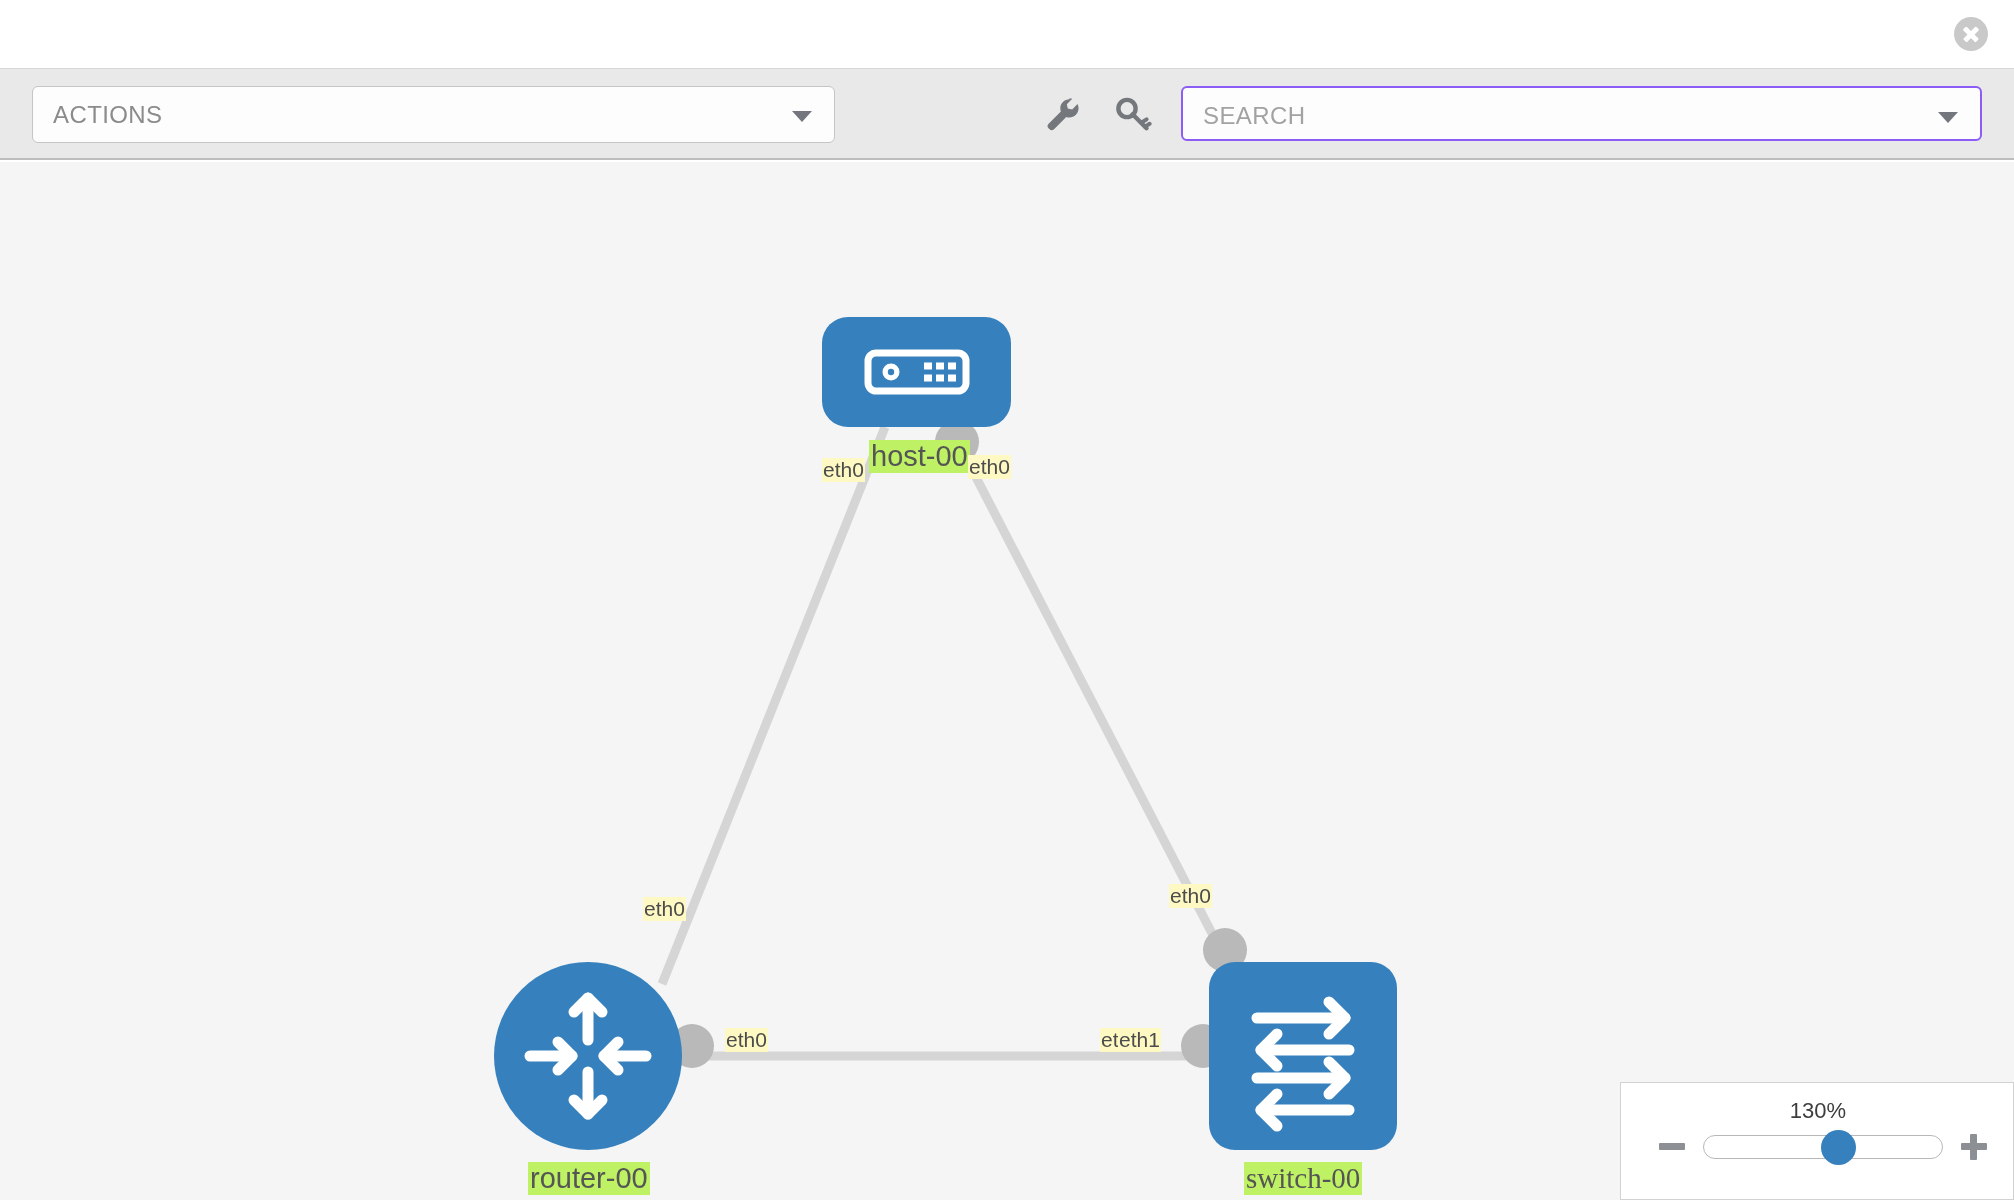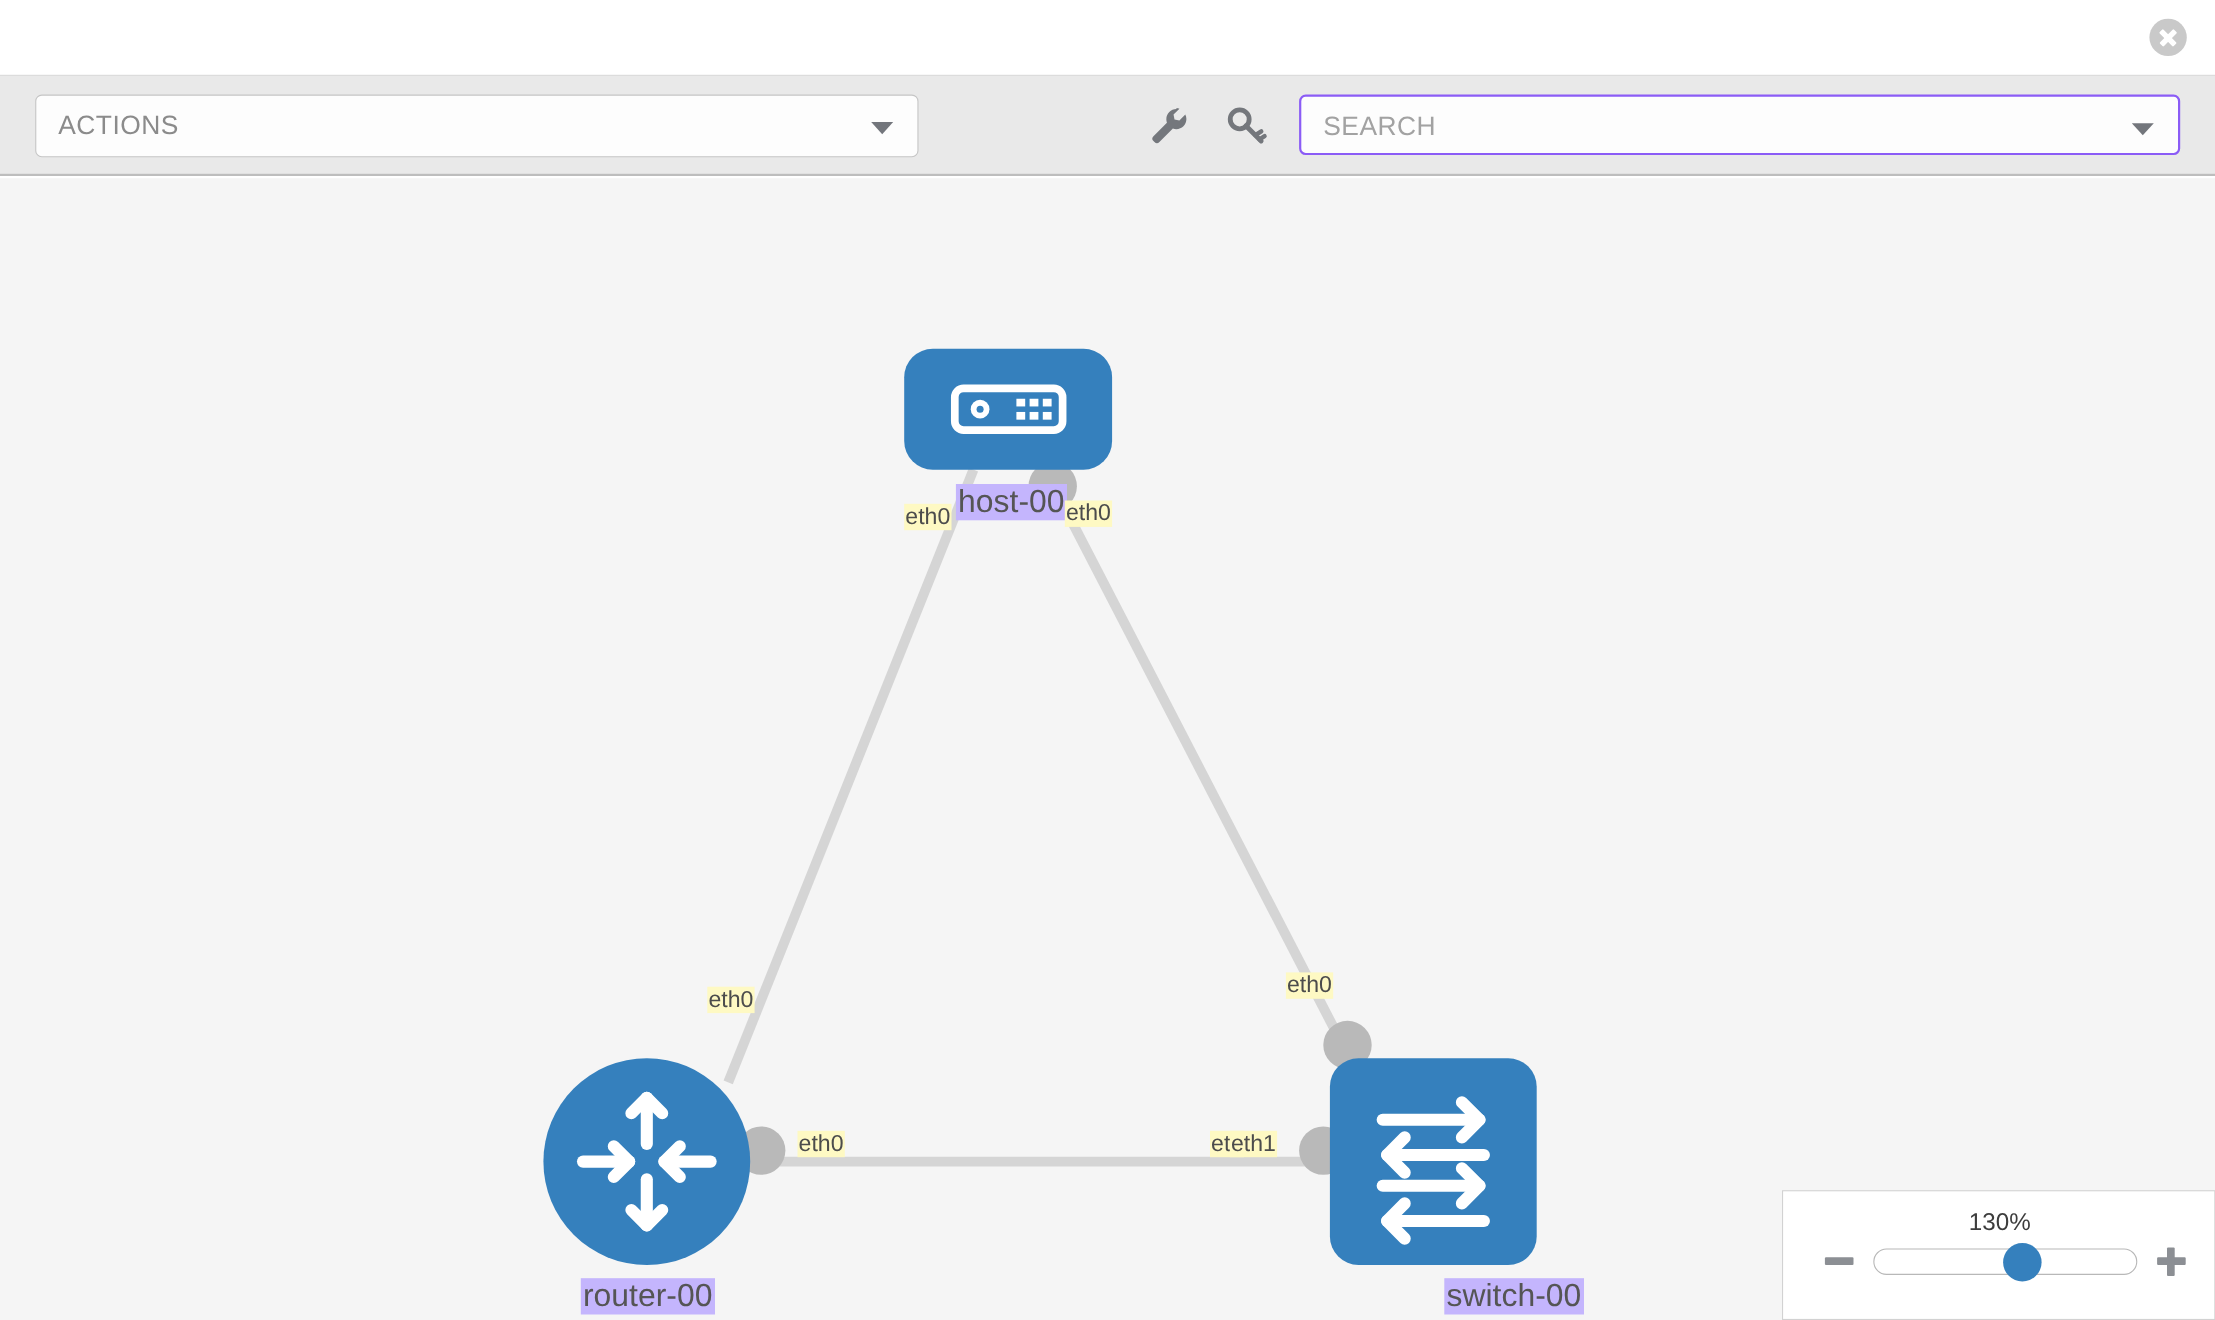--- a/index.html
+++ b/index.html
@@ -168,21 +168,21 @@
     position: absolute;
     background: #b9b9b9;
     border-radius: 50%;
   }
 
   
   .node-label {
     position: absolute;
     font-size: 29px;
     color: #555555;
-    background: #c4b5fd;
+    background: #bef264;
     white-space: nowrap;
     padding: 0 2px;
   }
 
   
   .edge-label {
     position: absolute;
     font-size: 21px;
     color: #4c4c4c;
     background: #fef9c3;
@@ -356,21 +356,21 @@
         <path d="M68 72 L52 88 L68 104"></path>
 
         <path d="M48 116 L136 116"></path>
         <path d="M120 100 L136 116 L120 132"></path>
 
         <path d="M140 148 L52 148"></path>
         <path d="M68 132 L52 148 L68 164"></path>
       </g>
     </svg>
   </div>
-  <div class="node-label" style="left:1313px; top:1000px;">switch-00</div>
+  <div class="node-label" style="left:1244px; top:1000px;font-family:Liberation Serif, serif;">switch-00</div>
   <div class="edge-label" style="left:1169px; top:722px;">eth0</div>
   <div class="edge-label" style="left:1100px; top:866px;">eth</div>
   <div class="edge-label" style="left:1118px; top:866px;">eth1</div>
 
 </div>
 
 <div class="zoom-panel">
   <div class="zoom-value">130%</div>
   <div class="zoom-minus"></div>
   <div class="zoom-track">

